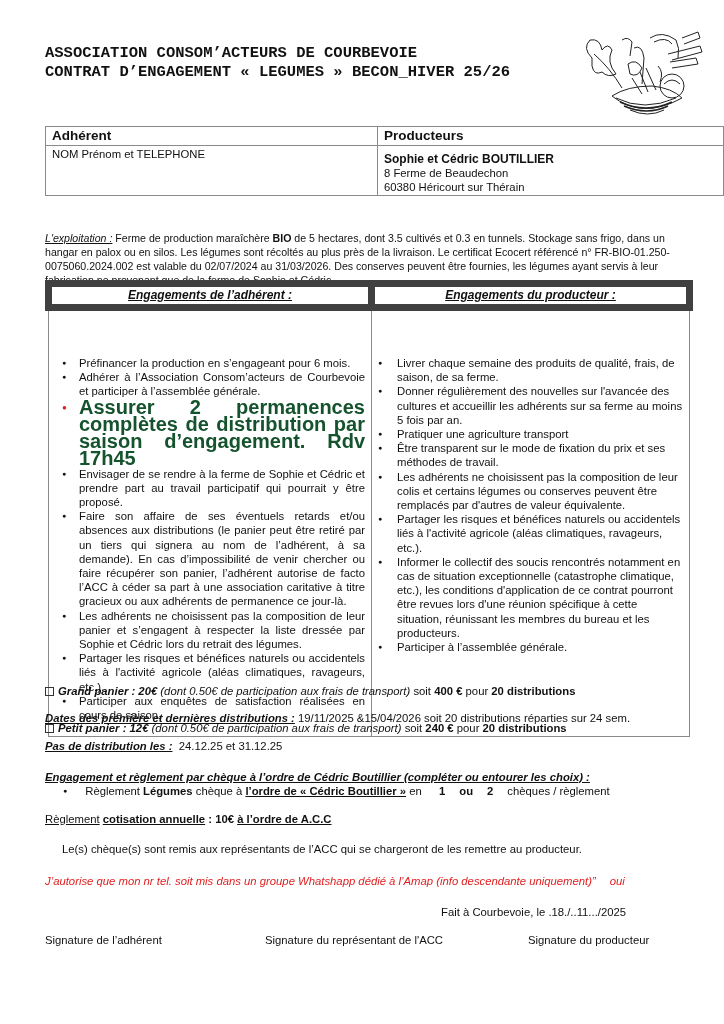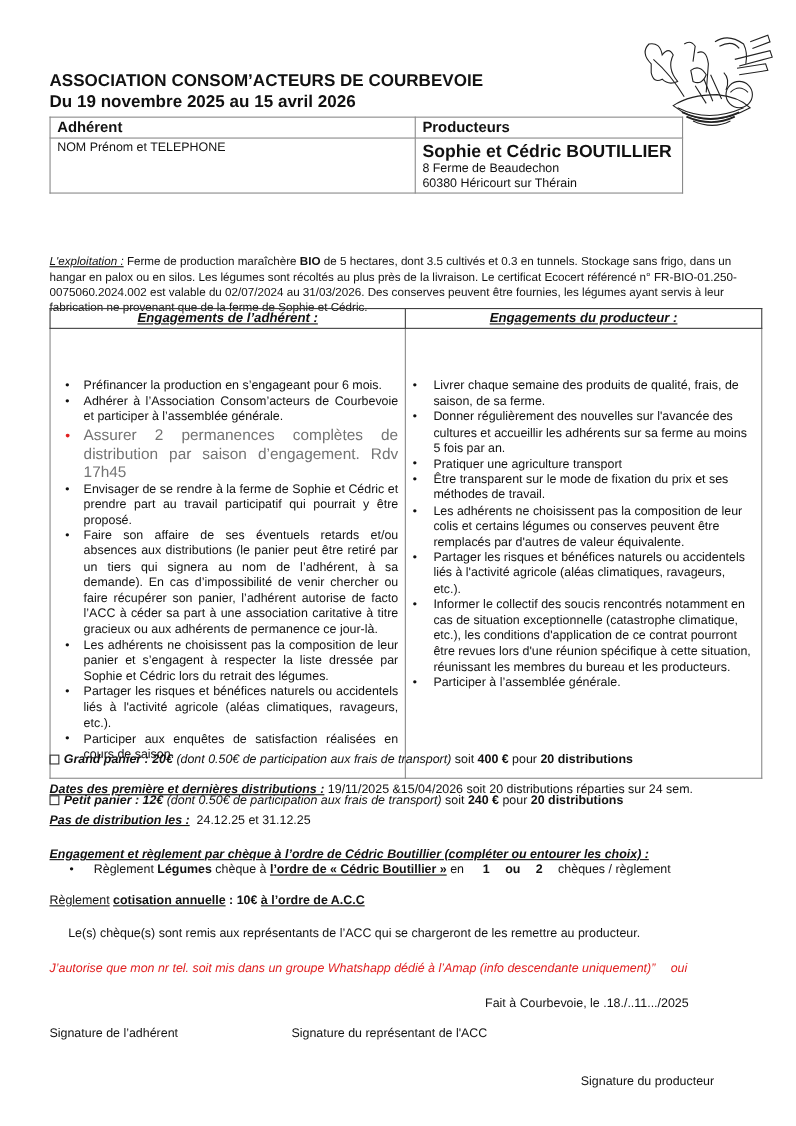--- a/index.html
+++ b/index.html
@@ -1,36 +1,36 @@
 <!DOCTYPE html>
 <html><head>
 <meta charset="utf-8">
 <style>
   * { box-sizing: border-box; margin: 0; padding: 0; }
   body { width: 724px; height: 1024px; background: #ffffff; font-family: "Liberation Sans", sans-serif; color: #111; position: relative; overflow: hidden; }
   .logo { position: absolute; left: 572px; top: 28px; width: 140px; height: 92px; }
-  .title { position: absolute; left: 45px; top: 65px; font-weight: bold; font-size: 15.5px; line-height: 18.5px; color: #111; }
+  .title { position: absolute; left: 45px; top: 44px; font-weight: bold; font-size: 15.5px; line-height: 18.5px; color: #111; font-family: Liberation Mono, monospace; }
   .title div { white-space: nowrap; }
   table { border-collapse: collapse; }
-  .t1 { position: absolute; left: 45px; top: 106px; width: 576px; font-size: 11.3px; }
+  .t1 { position: absolute; left: 45px; top: 126px; width: 679px; font-size: 11.3px; }
   .t1 td { border: 1px solid #8a8a8a; vertical-align: top; padding: 1px 6px; line-height: 14px; }
   .t1 .hdr { font-weight: bold; font-size: 13.5px; line-height: 16px; }
   .t1 .c1 { width: 332px; }
   .bold { font-weight: bold; }
   .expl { position: absolute; left: 45px; top: 231px; width: 650px; font-size: 10.6px; line-height: 14px; }
   .expl .lbl { font-weight: normal; font-style: italic; text-decoration: underline; }
   .t2 { position: absolute; left: 45px; top: 280px; width: 648px; font-size: 11.3px; }
   .t2 td { border: 1px solid #8a8a8a; vertical-align: top; line-height: 14.2px; }
-  .t2 th { border: 1px solid #404040; font-weight: bold; font-style: italic; text-decoration: underline; font-size: 12px; line-height: 14px; padding: 1px 0 2px; }
+  .t2 th { border: 7px solid #404040; font-weight: bold; font-style: italic; text-decoration: underline; font-size: 12px; line-height: 14px; padding: 1px 0 2px; }
   .t2 .c1 { width: 323px; }
   ul.bl { list-style: none; padding: 2px 6px 14px 0; margin-top: 43px; }
   ul.bl li { position: relative; padding-left: 30px; margin-bottom: 0; }
   ul.bl li::before { content: "\25CF"; position: absolute; left: 13px; top: 0; font-size: 7px; }
   ul.bl.left li { text-align: justify; }
-  ul.bl li.red { color: #737373; font-weight: normal; font-size: 14px; line-height: 17px; }
+  ul.bl li.red { color: #14532d; font-weight: bold; font-size: 20px; line-height: 17px; }
   ul.bl li.red::before { color: #e02020; font-size: 8px; }
   ul.bl.right li { padding-left: 25px; }
   ul.bl.right li::before { left: 6px; }
   .line { position: absolute; left: 45px; font-size: 11.3px; white-space: nowrap; }
   .u-it-b { font-weight: bold; font-style: italic; text-decoration: underline; margin-top: 12px; }
   .it { font-style: italic; }
   .bi { font-weight: bold; font-style: italic; }
   .u { text-decoration: underline; }
   .ub { text-decoration: underline; font-weight: bold; }
   .red-it { color: #e02020; font-style: italic; text-align: center; }
@@ -57,35 +57,35 @@
   <path d="M110 10 L126 4 L128 10 L112 16"></path>
   <circle cx="100" cy="58" r="12"></circle>
   <path d="M92 56 Q100 48 108 56"></path>
   <path d="M56 36 Q64 30 70 40 Q66 50 58 46 Z"></path>
   <path d="M74 40 L84 62 M68 44 L76 64 M60 50 L70 66"></path>
   <path d="M86 38 Q92 44 88 54"></path>
 </svg>
 
 <div class="title">
   <div>ASSOCIATION CONSOM’ACTEURS DE COURBEVOIE</div>
-  <div>Du 19 novembre 2025 au 15 avril 2026</div>
+  <div>CONTRAT D’ENGAGEMENT « LEGUMES » BECON_HIVER 25/26</div>
 </div>
 
 <table class="t1">
   <tbody>
       <tr>
     <td class="c1 hdr">Adhérent</td>
     <td class="hdr">Producteurs</td>
   </tr>
   <tr>
     <td class="c1" style="height:48px;">
       <span>NOM Prénom et TELEPHONE</span>
     </td>
     <td style="padding-top:6px;">
-      <div class="bold" style="font-size:16px;">Sophie et Cédric BOUTILLIER</div>
+      <div class="bold" style="font-size:12px;">Sophie et Cédric BOUTILLIER</div>
       <div>8 Ferme de Beaudechon</div>
       <div>60380 Héricourt sur Thérain</div>
     </td>
   </tr>
 </tbody>
   </table>
 
 <div class="expl">
   <span class="lbl">L'exploitation :</span><span> Ferme de production maraîchère </span><span class="bold">BIO</span><span> de 5 hectares, dont 3.5 cultivés et 0.3 en tunnels. Stockage sans frigo, dans un hangar en palox ou en silos. Les légumes sont récoltés au plus près de la livraison. Le certificat Ecocert référencé n° FR-BIO-01.250-0075060.2024.002 est valable du 02/07/2024 au 31/03/2026. Des conserves peuvent être fournies, les légumes ayant servis à leur fabrication ne provenant que de la ferme de Sophie et Cédric.</span>
 </div>
@@ -154,13 +154,13 @@
 <div class="line" style="top:843px;padding-left:17px;">Le(s) chèque(s) sont remis aux représentants de l’ACC qui se chargeront de les remettre au producteur.</div>
 
 <div class="line red-it" style="top:875px;">
   <span>J’autorise que mon nr tel. soit mis dans un groupe Whatshapp dédié à l’Amap (info descendante uniquement)”</span><span class="sp"></span><span>oui</span>
 </div>
 
 <div class="line" style="top:906px; left:441px;">Fait à Courbevoie, le .18./..11.../2025</div>
 
 <div class="line" style="top:934px;">Signature de l’adhérent</div>
 <div class="line" style="top:934px; left:265px;">Signature du représentant de l'ACC</div>
-<div class="line" style="top:977px; left:528px;">Signature du producteur</div>
+<div class="line" style="top:934px; left:528px;">Signature du producteur</div>
 
 </body></html>

